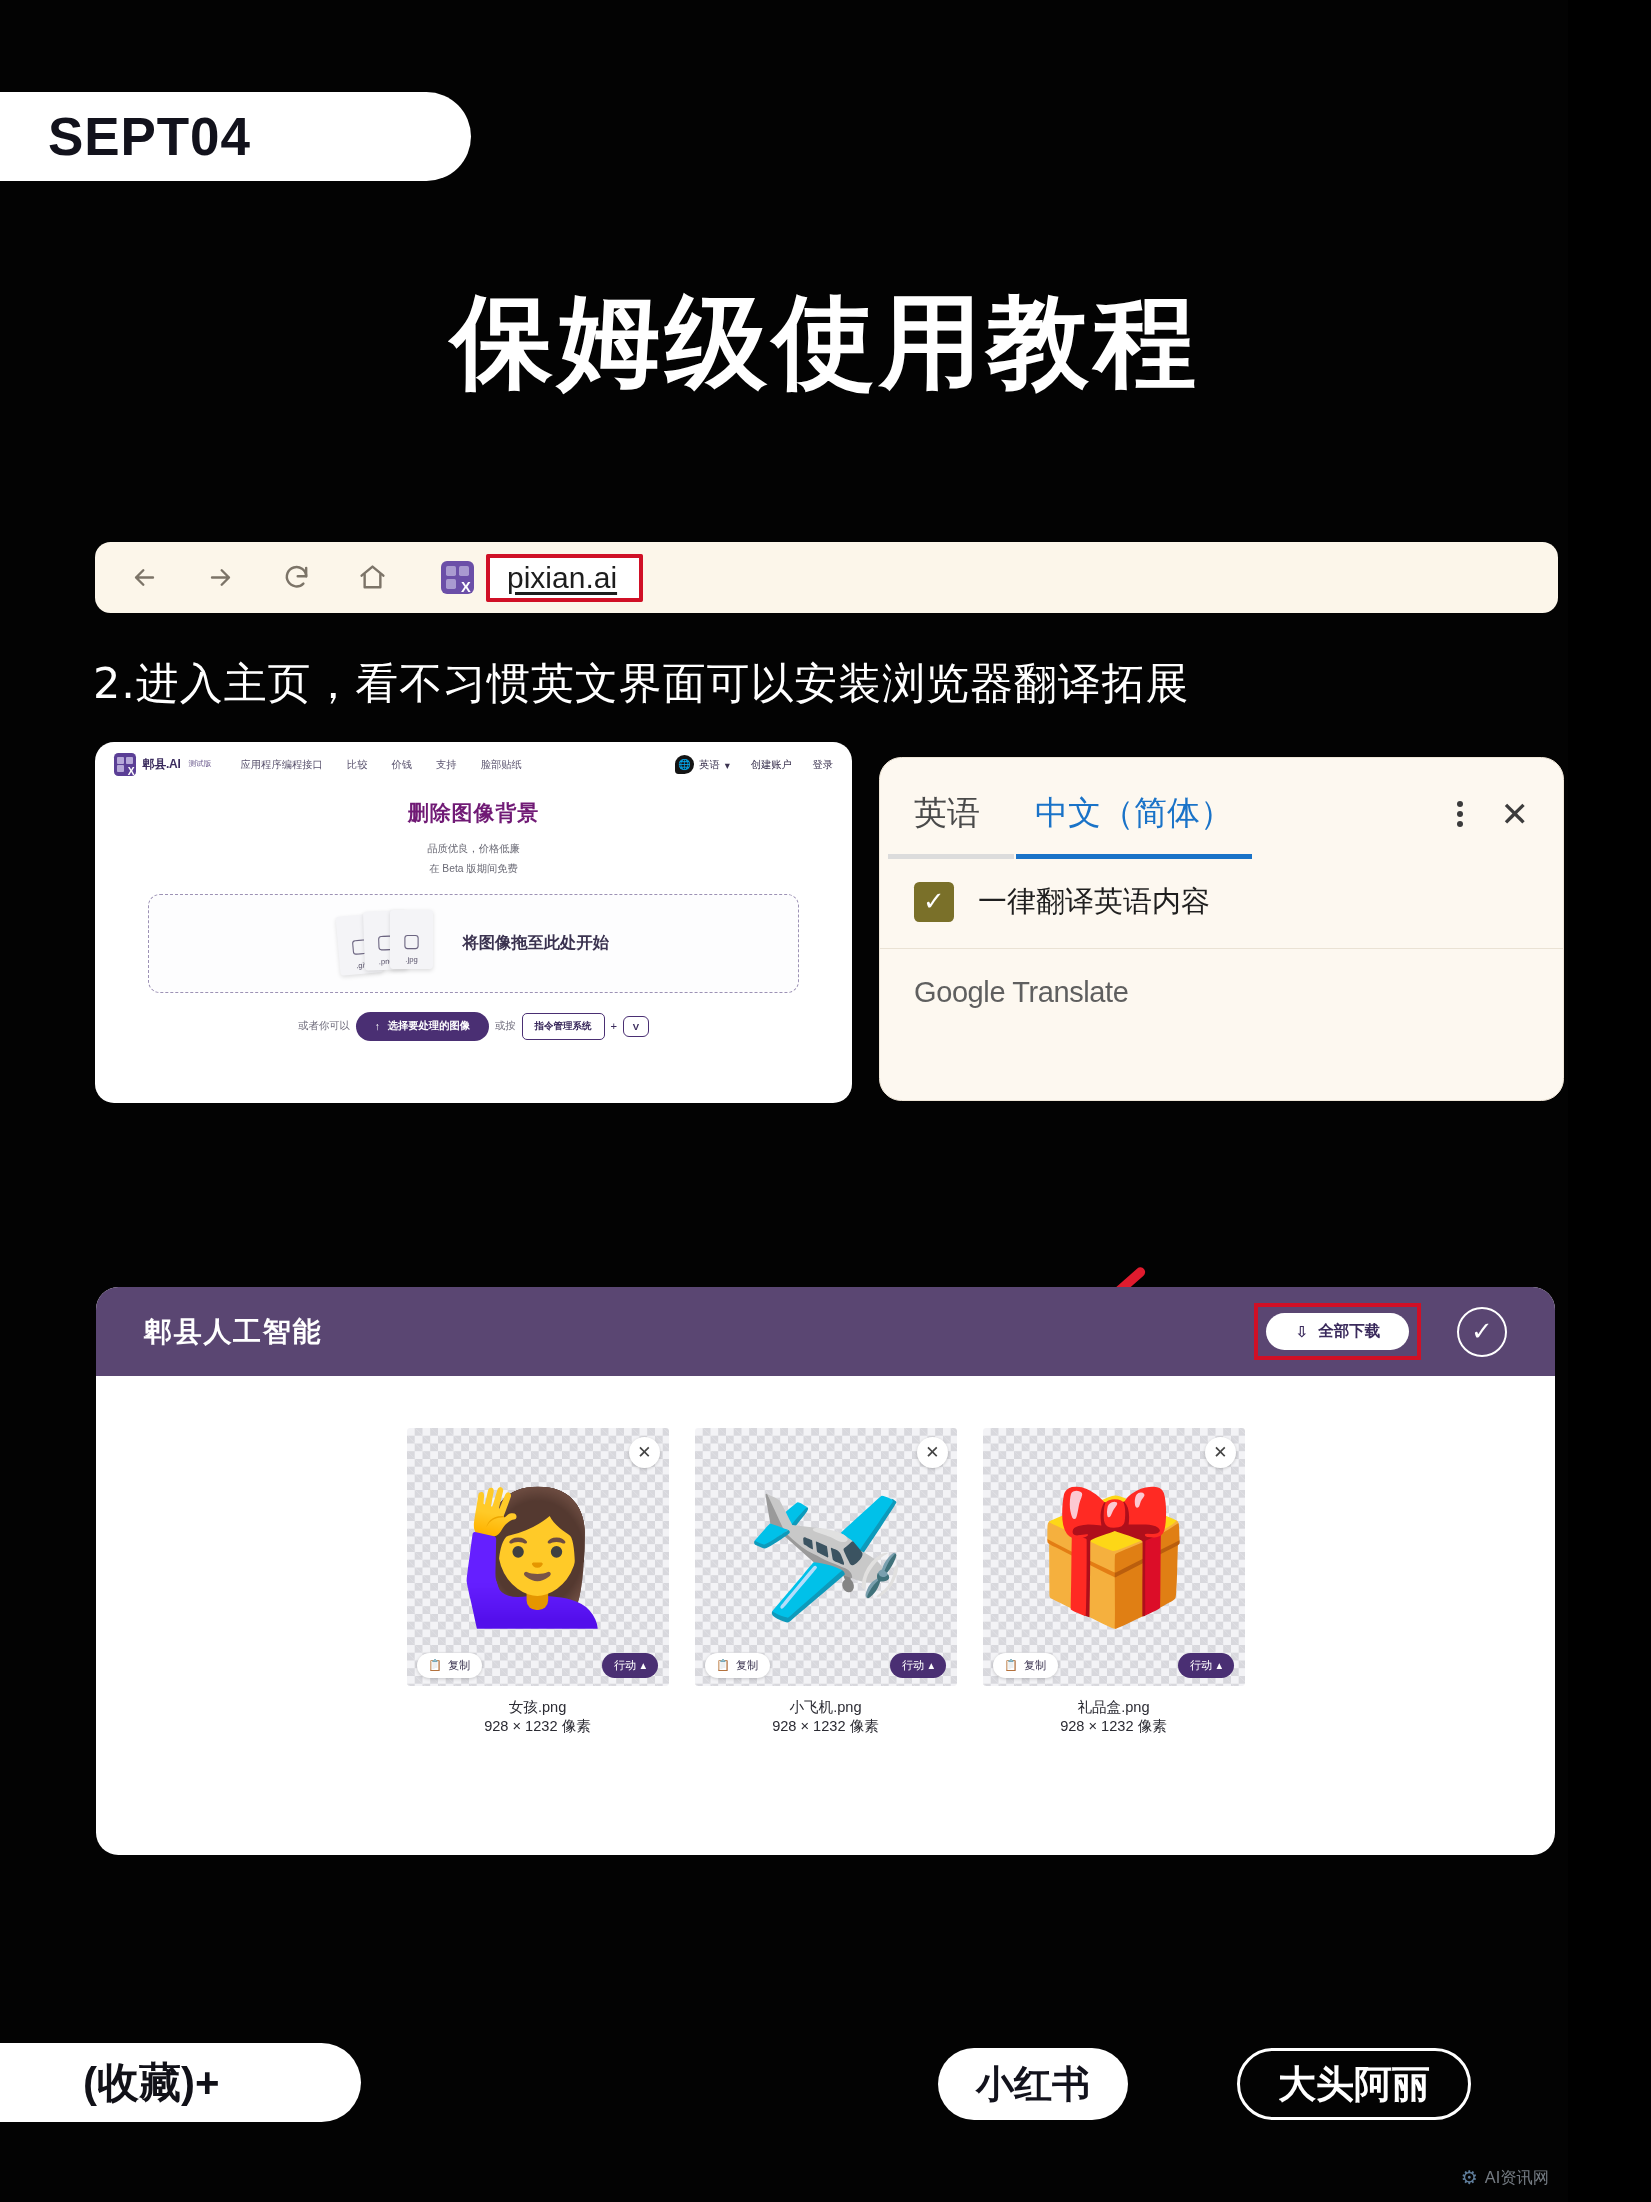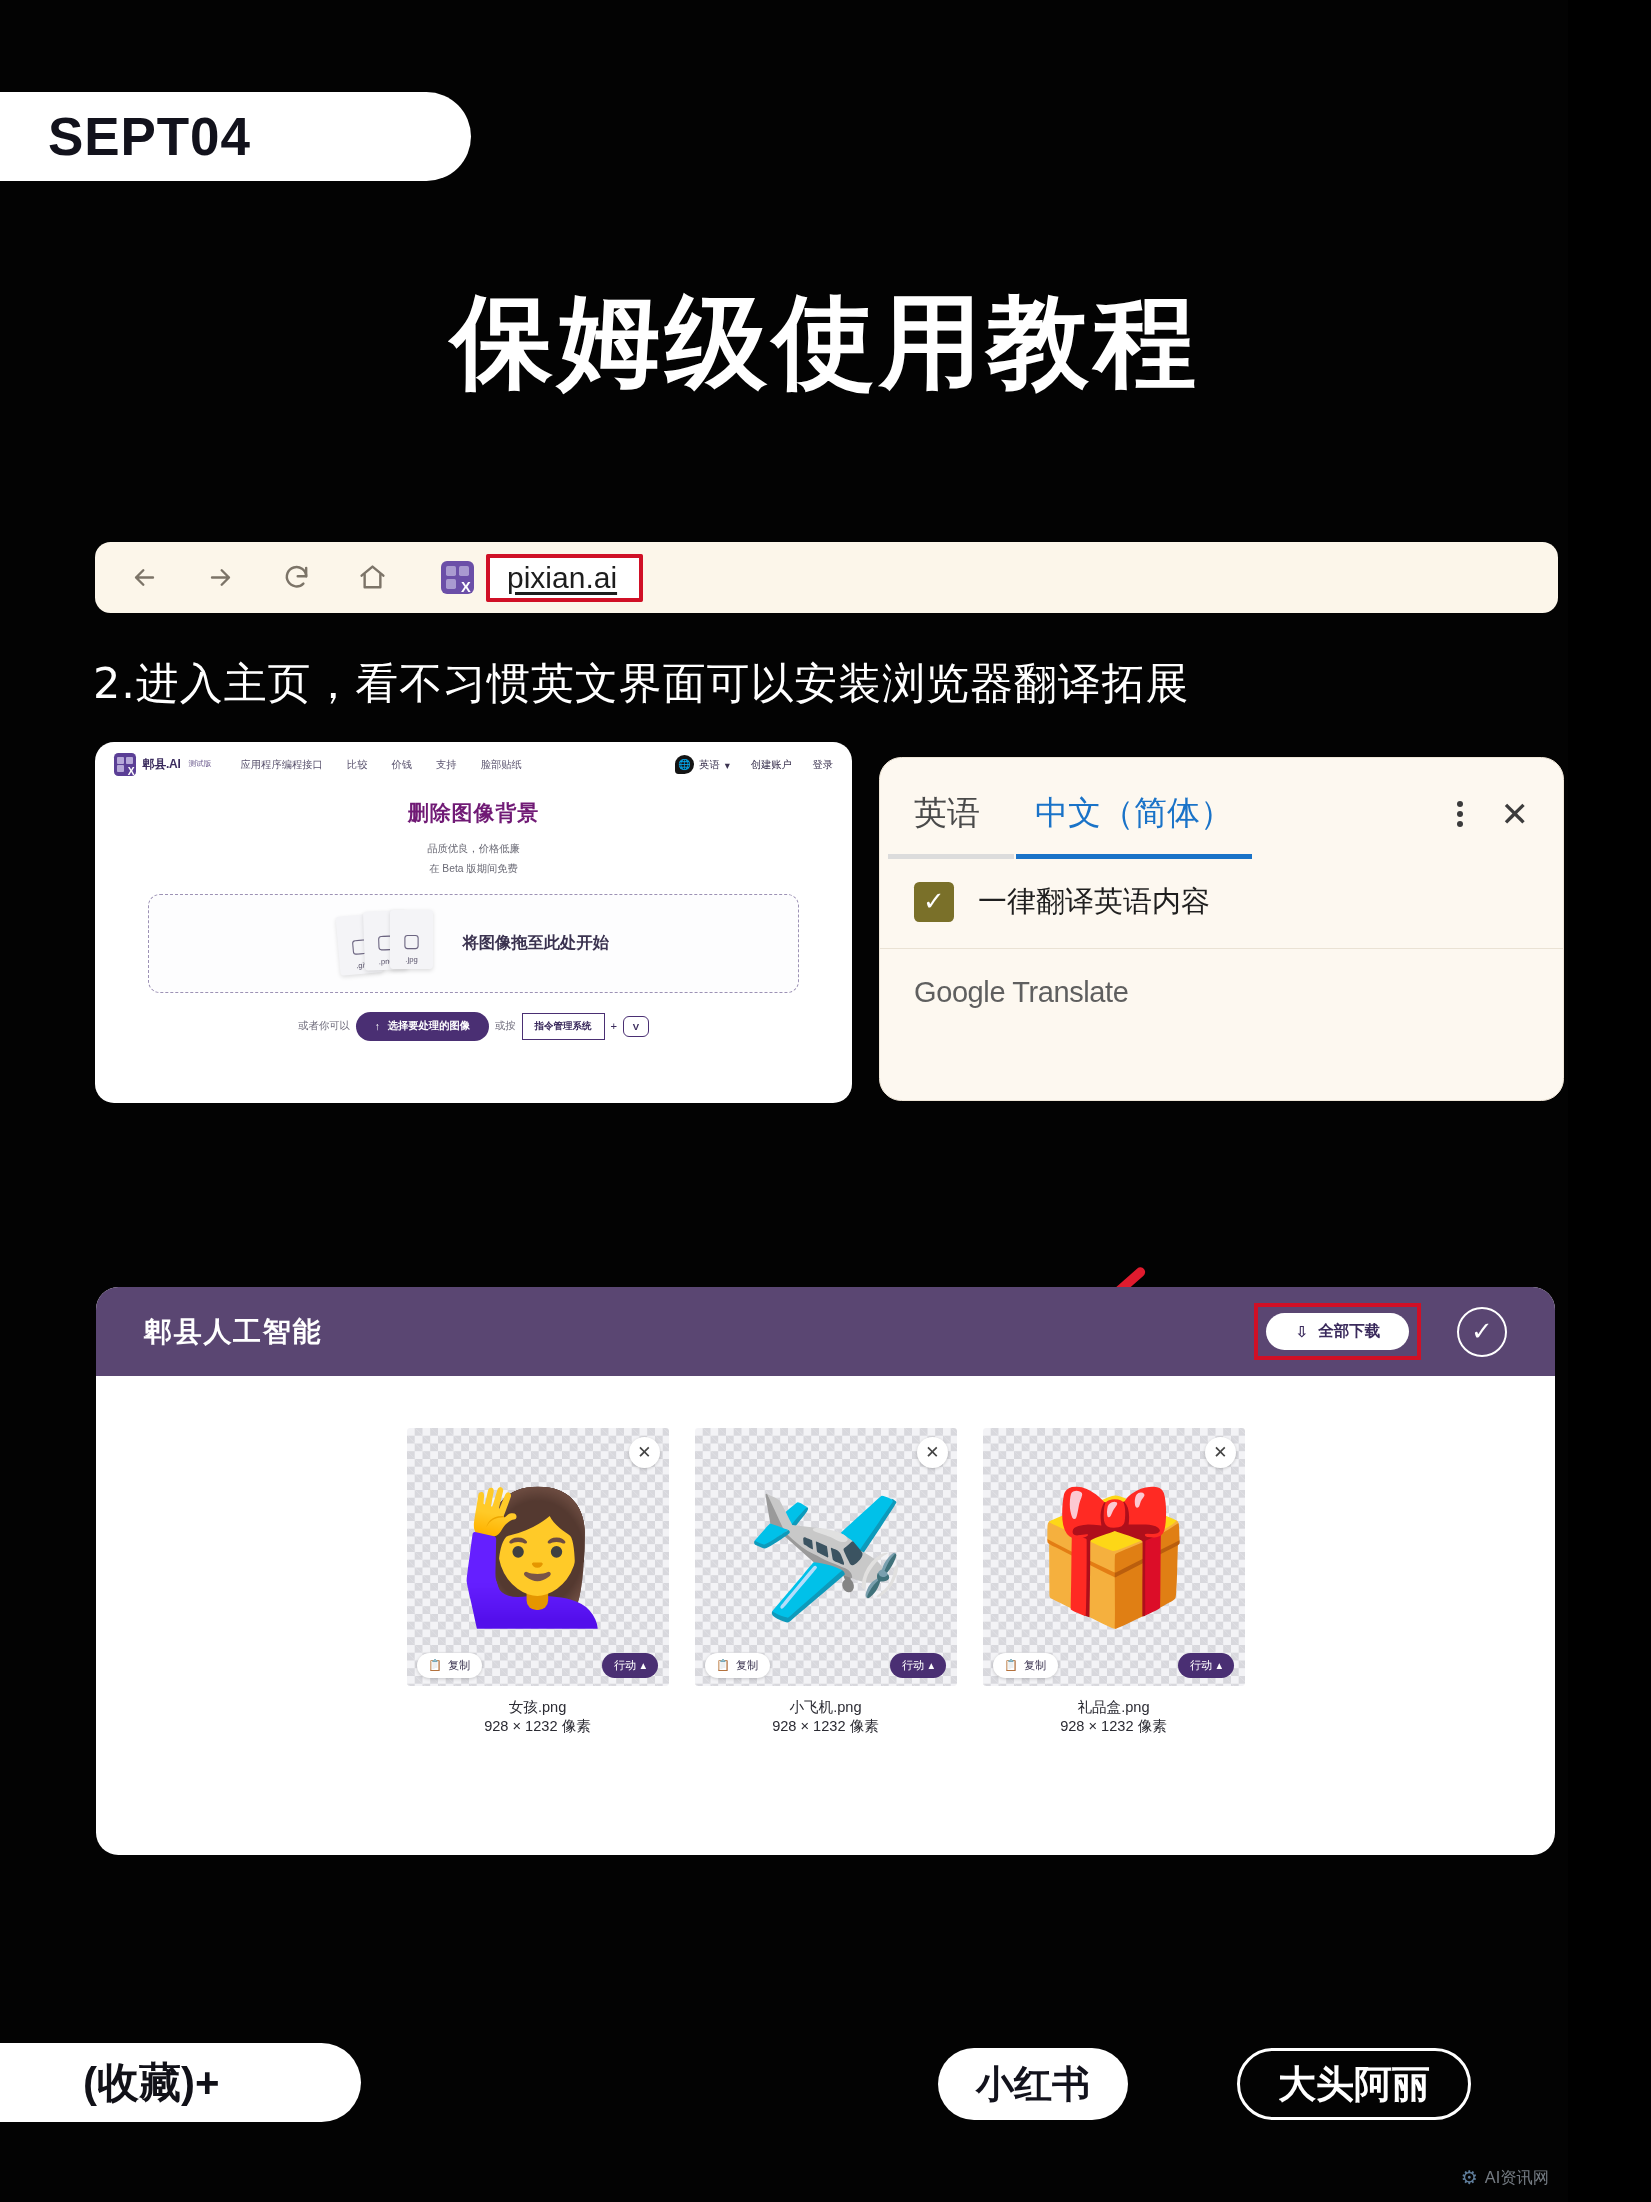--- a/index.html
+++ b/index.html
@@ -142,21 +142,21 @@
     display:flex; align-items:center; justify-content:center; gap:6px;
     margin-top:19px; flex-wrap: nowrap;
   }
   .site-actions .lbl { font-size:10.3px; color:#6d6a7a; }
   .btn-primary {
     background:#4a2f73; color:#fff; font-size:10.3px; font-weight:600;
     padding: 7.7px 19px; border-radius:34px; display:flex; align-items:center; gap:7.7px;
   }
   .btn-outline {
     border:1.7px solid #4a2f73; color:#3a2a5c; font-size:9.5px; font-weight:600;
-    padding: 6px 12px; border-radius:0;
+    padding: 6px 12px; border-radius:5px;
   }
   .kbd-v {
     border:1.7px solid #4a2f73; color:#3a2a5c; font-size:9.5px; font-weight:700;
     padding: 4.3px 8.6px; border-radius:6px;
   }
   .plus { color:#3a2a5c; font-size:11.2px; }
 
   
   .translate-popup {
     position:absolute; left: 879px; top: 757px;

